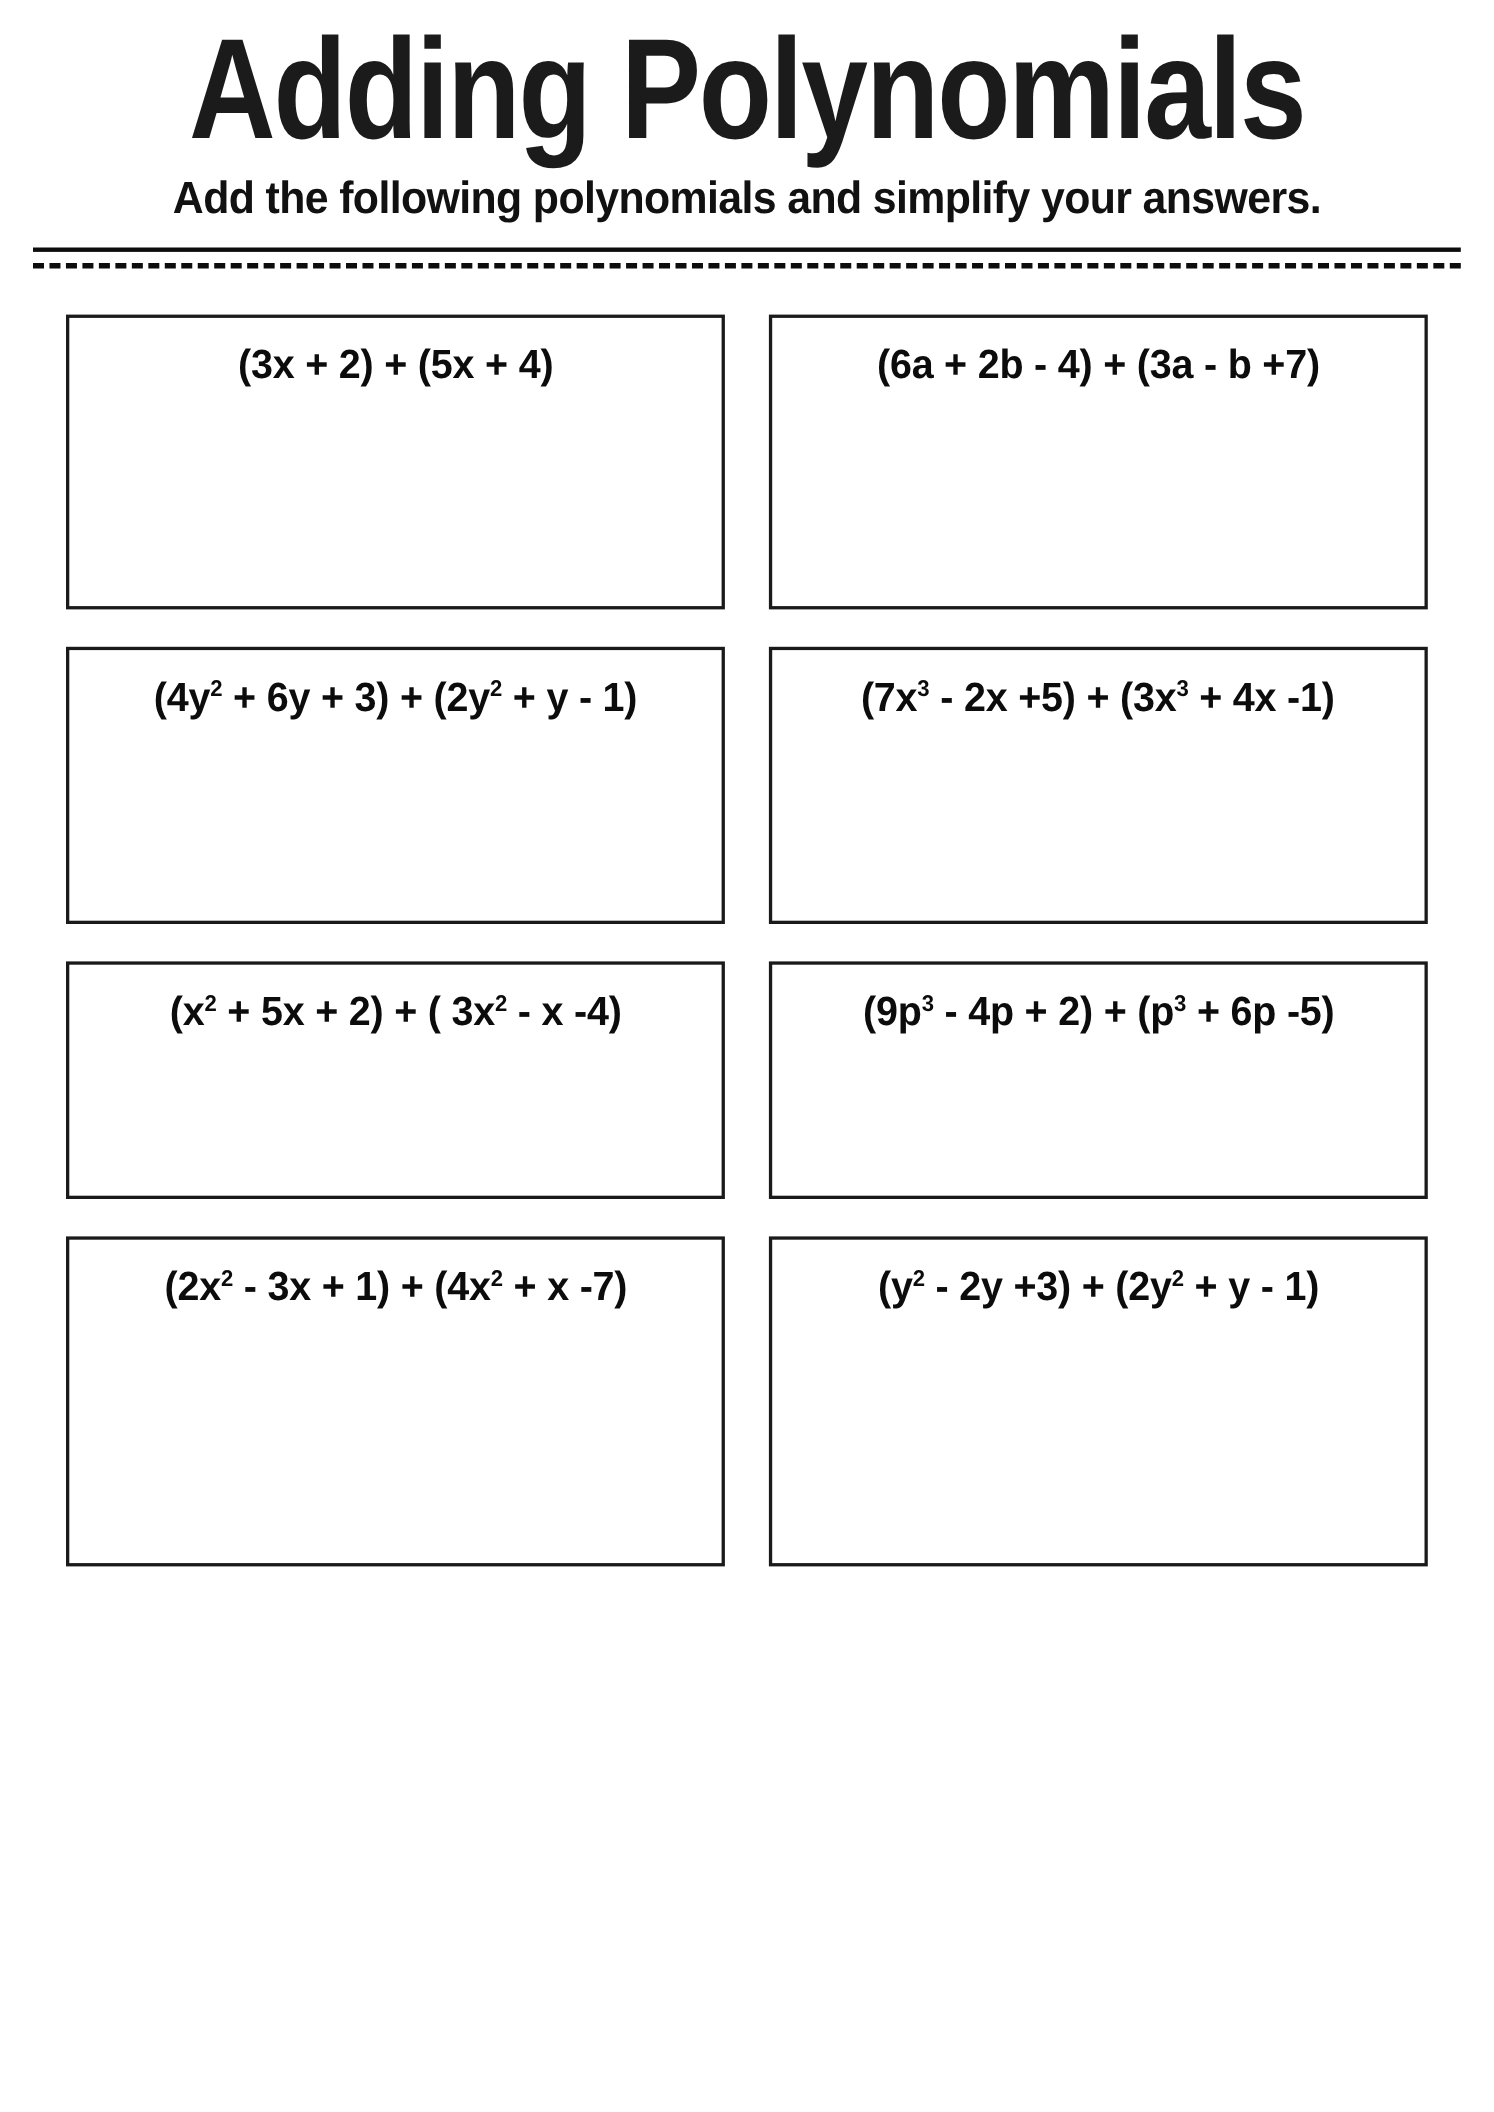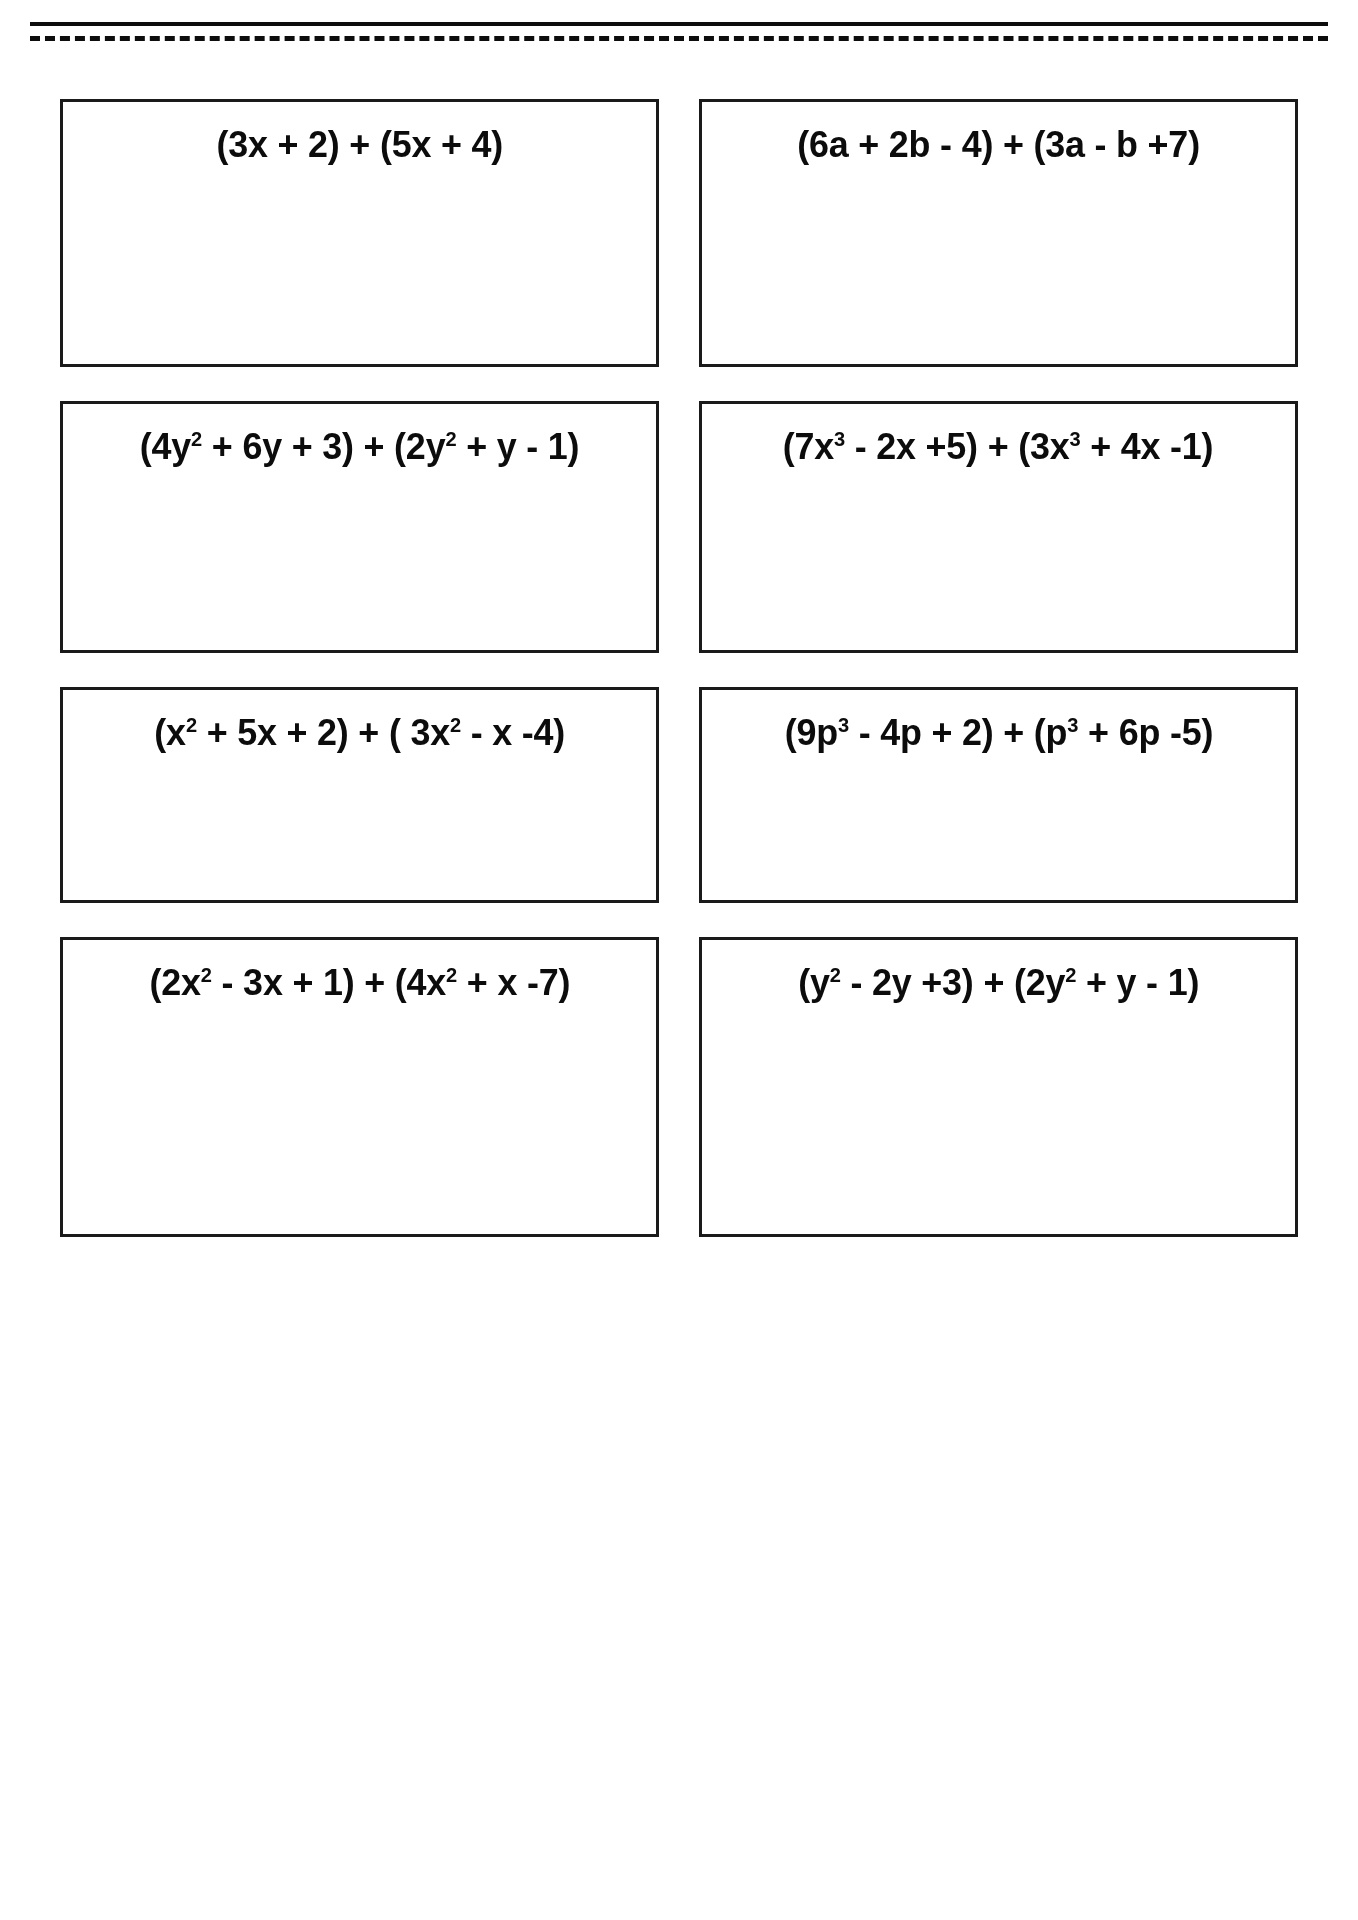--- a/index.html
+++ b/index.html
@@ -84,21 +84,21 @@
     margin: 22px 0 0 0;
   }
   .rule-dashed {
     margin-top: 10px;
     height: 0;
     border-top: 5px dashed #0d0d0d;
   }
 
   
   .grid {
-    margin-top: 58px;
+    margin-top: 42px;
     display: grid;
     grid-template-columns: 1fr 1fr;
     column-gap: 40px;
     row-gap: 34px;
     padding: 0 30px;
   }
   .qbox {
     border: 3px solid #1a1a1a;
     background: #ffffff;
     box-sizing: border-box;
@@ -129,20 +129,24 @@
     line-height: 0;
   }
   .row-wrap { display: contents; }
 </style>
 </head>
 <body>
 
 <div class="page">
 
 
+  <div class="titlewrap">
+    <div class="title">Adding Polynomials</div>
+    <div class="subtitle">Add the following polynomials and simplify your answers.</div>
+  </div>
 
   <div class="rule-solid"></div>
   <div class="rule-dashed"></div>
 
   <div class="grid">
     <div class="row-wrap r1">
       <div class="qbox">
         <div class="expr">(3x + 2) + (5x + 4)</div>
       </div>
       <div class="qbox">

